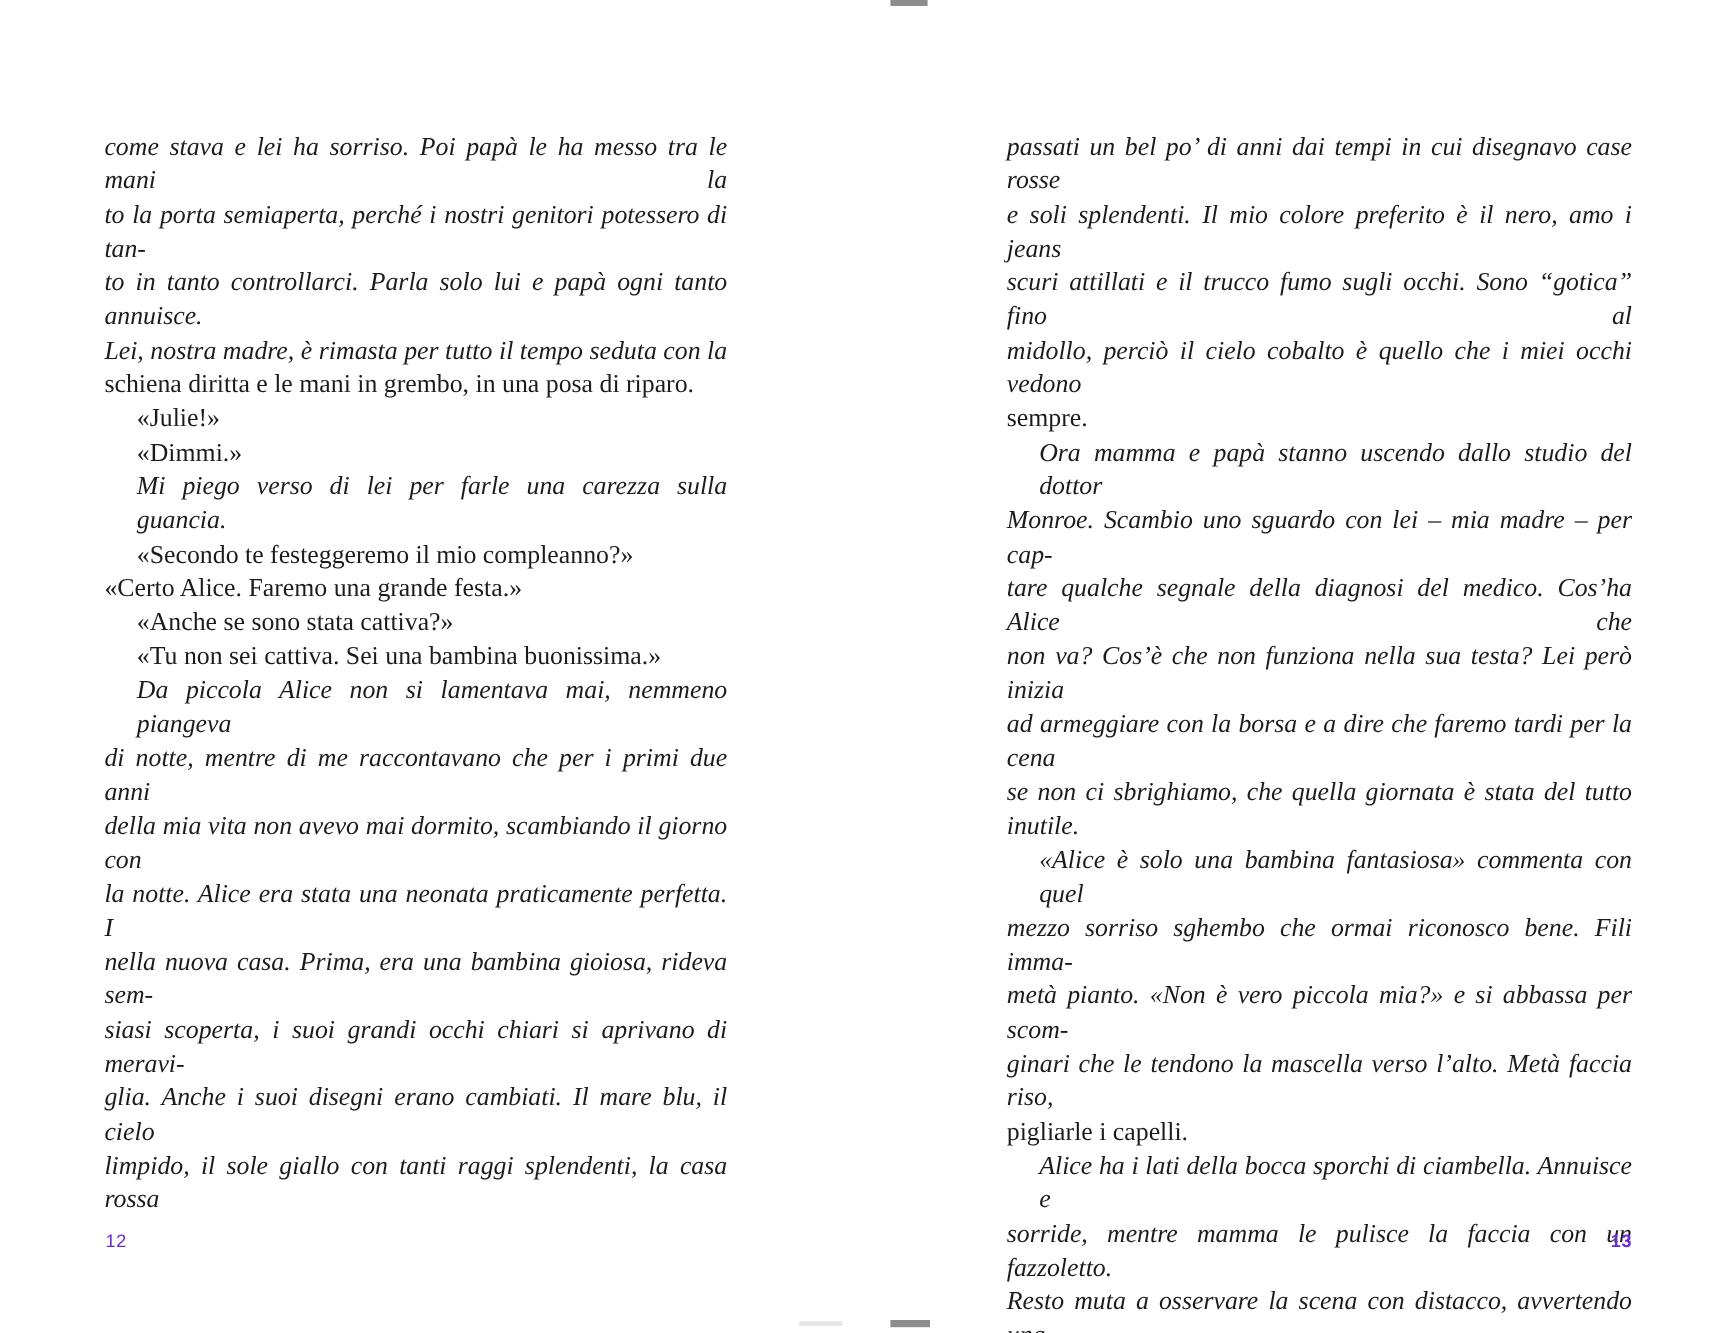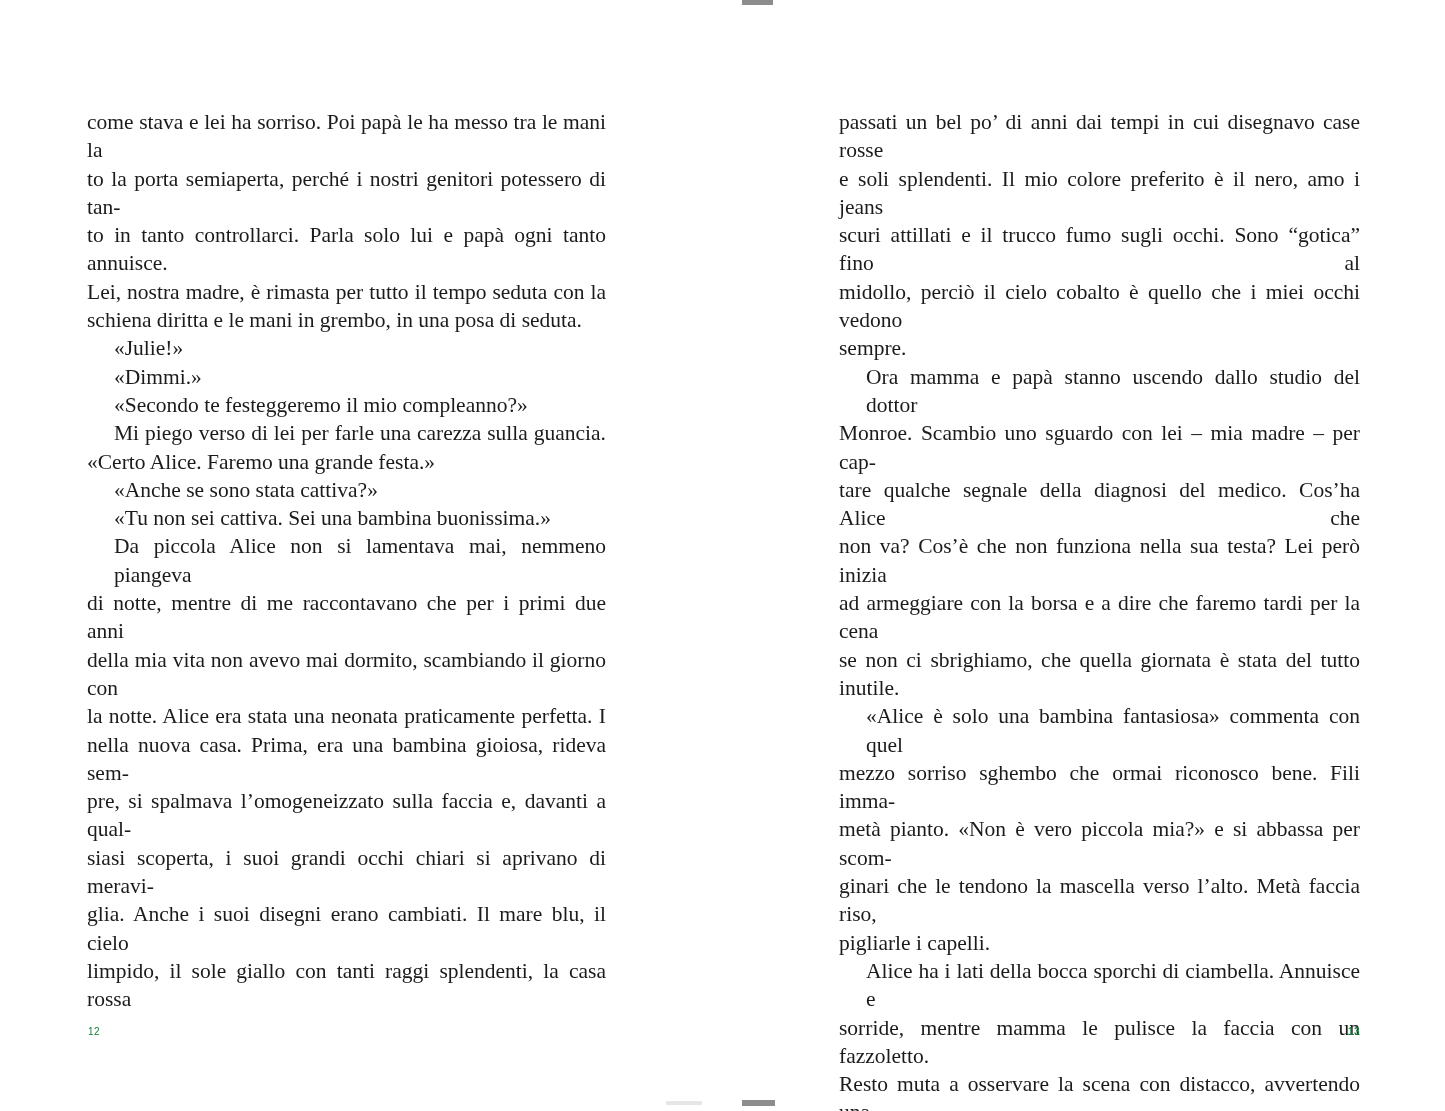--- a/index.html
+++ b/index.html
@@ -8,60 +8,59 @@
     background:#ffffff;
     font-family:"Liberation Serif", serif;
   }
   .text-col{
     position:absolute;top:108px;width:519px;
     color:#1b1b1b;font-size:21.5px;line-height:28.3px;
   }
   #col-left{left:87px;}
   #col-right{left:839px;width:521px;}
   .line{text-align:left;}
-  .line.just{text-align:justify;text-align-last:justify;}
+  .line.just{text-align:justify;text-align-last:justify;font-style:italic;}
   .line.ind{padding-left:27px;}
   .pagenum{
     position:absolute;top:1026px;
     font-family:"Liberation Sans", sans-serif;
-    font-size:10px;letter-spacing:0.5px;color:#15803d;
+    font-size:15px;letter-spacing:0.5px;color:#6d28d9;
   }
   #pn-left{left:88px;}
   #pn-right{left:839px;width:521px;text-align:right;font-weight:bold;}
   .edge-mark{position:absolute;}
   #mark-top{left:742px;top:0;width:31px;height:5px;}
   #mark-bottom-light{left:666px;top:1101px;width:36px;height:4px;}
   #mark-bottom-dark{left:742px;top:1100px;width:33px;height:6px;}
 </style>
 </head>
 <body style="background: rgb(255, 255, 255);">
 
 <div>
 
   <div class="edge-mark" id="mark-top" style="background: rgb(141, 141, 141);"></div>
 
   <div class="text-col" id="col-left">
       <div class="line just">come stava e lei ha sorriso. Poi papà le ha messo tra le mani la</div>
       <div class="line just">to la porta semiaperta, perché i nostri genitori potessero di tan-</div>
       <div class="line just">to in tanto controllarci. Parla solo lui e papà ogni tanto annuisce.</div>
       <div class="line just">Lei, nostra madre, è rimasta per tutto il tempo seduta con la</div>
-      <div class="line">schiena diritta e le mani in grembo, in una posa di seduta.</div>
+      <div class="line">schiena diritta e le mani in grembo, in una posa di riparo.</div>
       <div class="line ind">«Julie!»</div>
       <div class="line ind">«Dimmi.»</div>
+      <div class="line just ind">Mi piego verso di lei per farle una carezza sulla guancia.</div>
       <div class="line ind">«Secondo te festeggeremo il mio compleanno?»</div>
-      <div class="line just ind">Mi piego verso di lei per farle una carezza sulla guancia.</div>
       <div class="line">«Certo Alice. Faremo una grande festa.»</div>
       <div class="line ind">«Anche se sono stata cattiva?»</div>
       <div class="line ind">«Tu non sei cattiva. Sei una bambina buonissima.»</div>
       <div class="line just ind">Da piccola Alice non si lamentava mai, nemmeno piangeva</div>
       <div class="line just">di notte, mentre di me raccontavano che per i primi due anni</div>
       <div class="line just">della mia vita non avevo mai dormito, scambiando il giorno con</div>
       <div class="line just">la notte. Alice era stata una neonata praticamente perfetta. I</div>
       <div class="line just">nella nuova casa. Prima, era una bambina gioiosa, rideva sem-</div>
-      <div class="line just">pre, si spalmava l’omogeneizzato sulla faccia e, davanti a qual-</div>
       <div class="line just">siasi scoperta, i suoi grandi occhi chiari si aprivano di meravi-</div>
       <div class="line just">glia. Anche i suoi disegni erano cambiati. Il mare blu, il cielo</div>
       <div class="line just">limpido, il sole giallo con tanti raggi splendenti, la casa rossa</div>
     </div>
 
   <div class="text-col" id="col-right">
       <div class="line just">passati un bel po’ di anni dai tempi in cui disegnavo case rosse</div>
       <div class="line just">e soli splendenti. Il mio colore preferito è il nero, amo i jeans</div>
       <div class="line just">scuri attillati e il trucco fumo sugli occhi. Sono “gotica” fino al</div>
       <div class="line just">midollo, perciò il cielo cobalto è quello che i miei occhi vedono</div>

